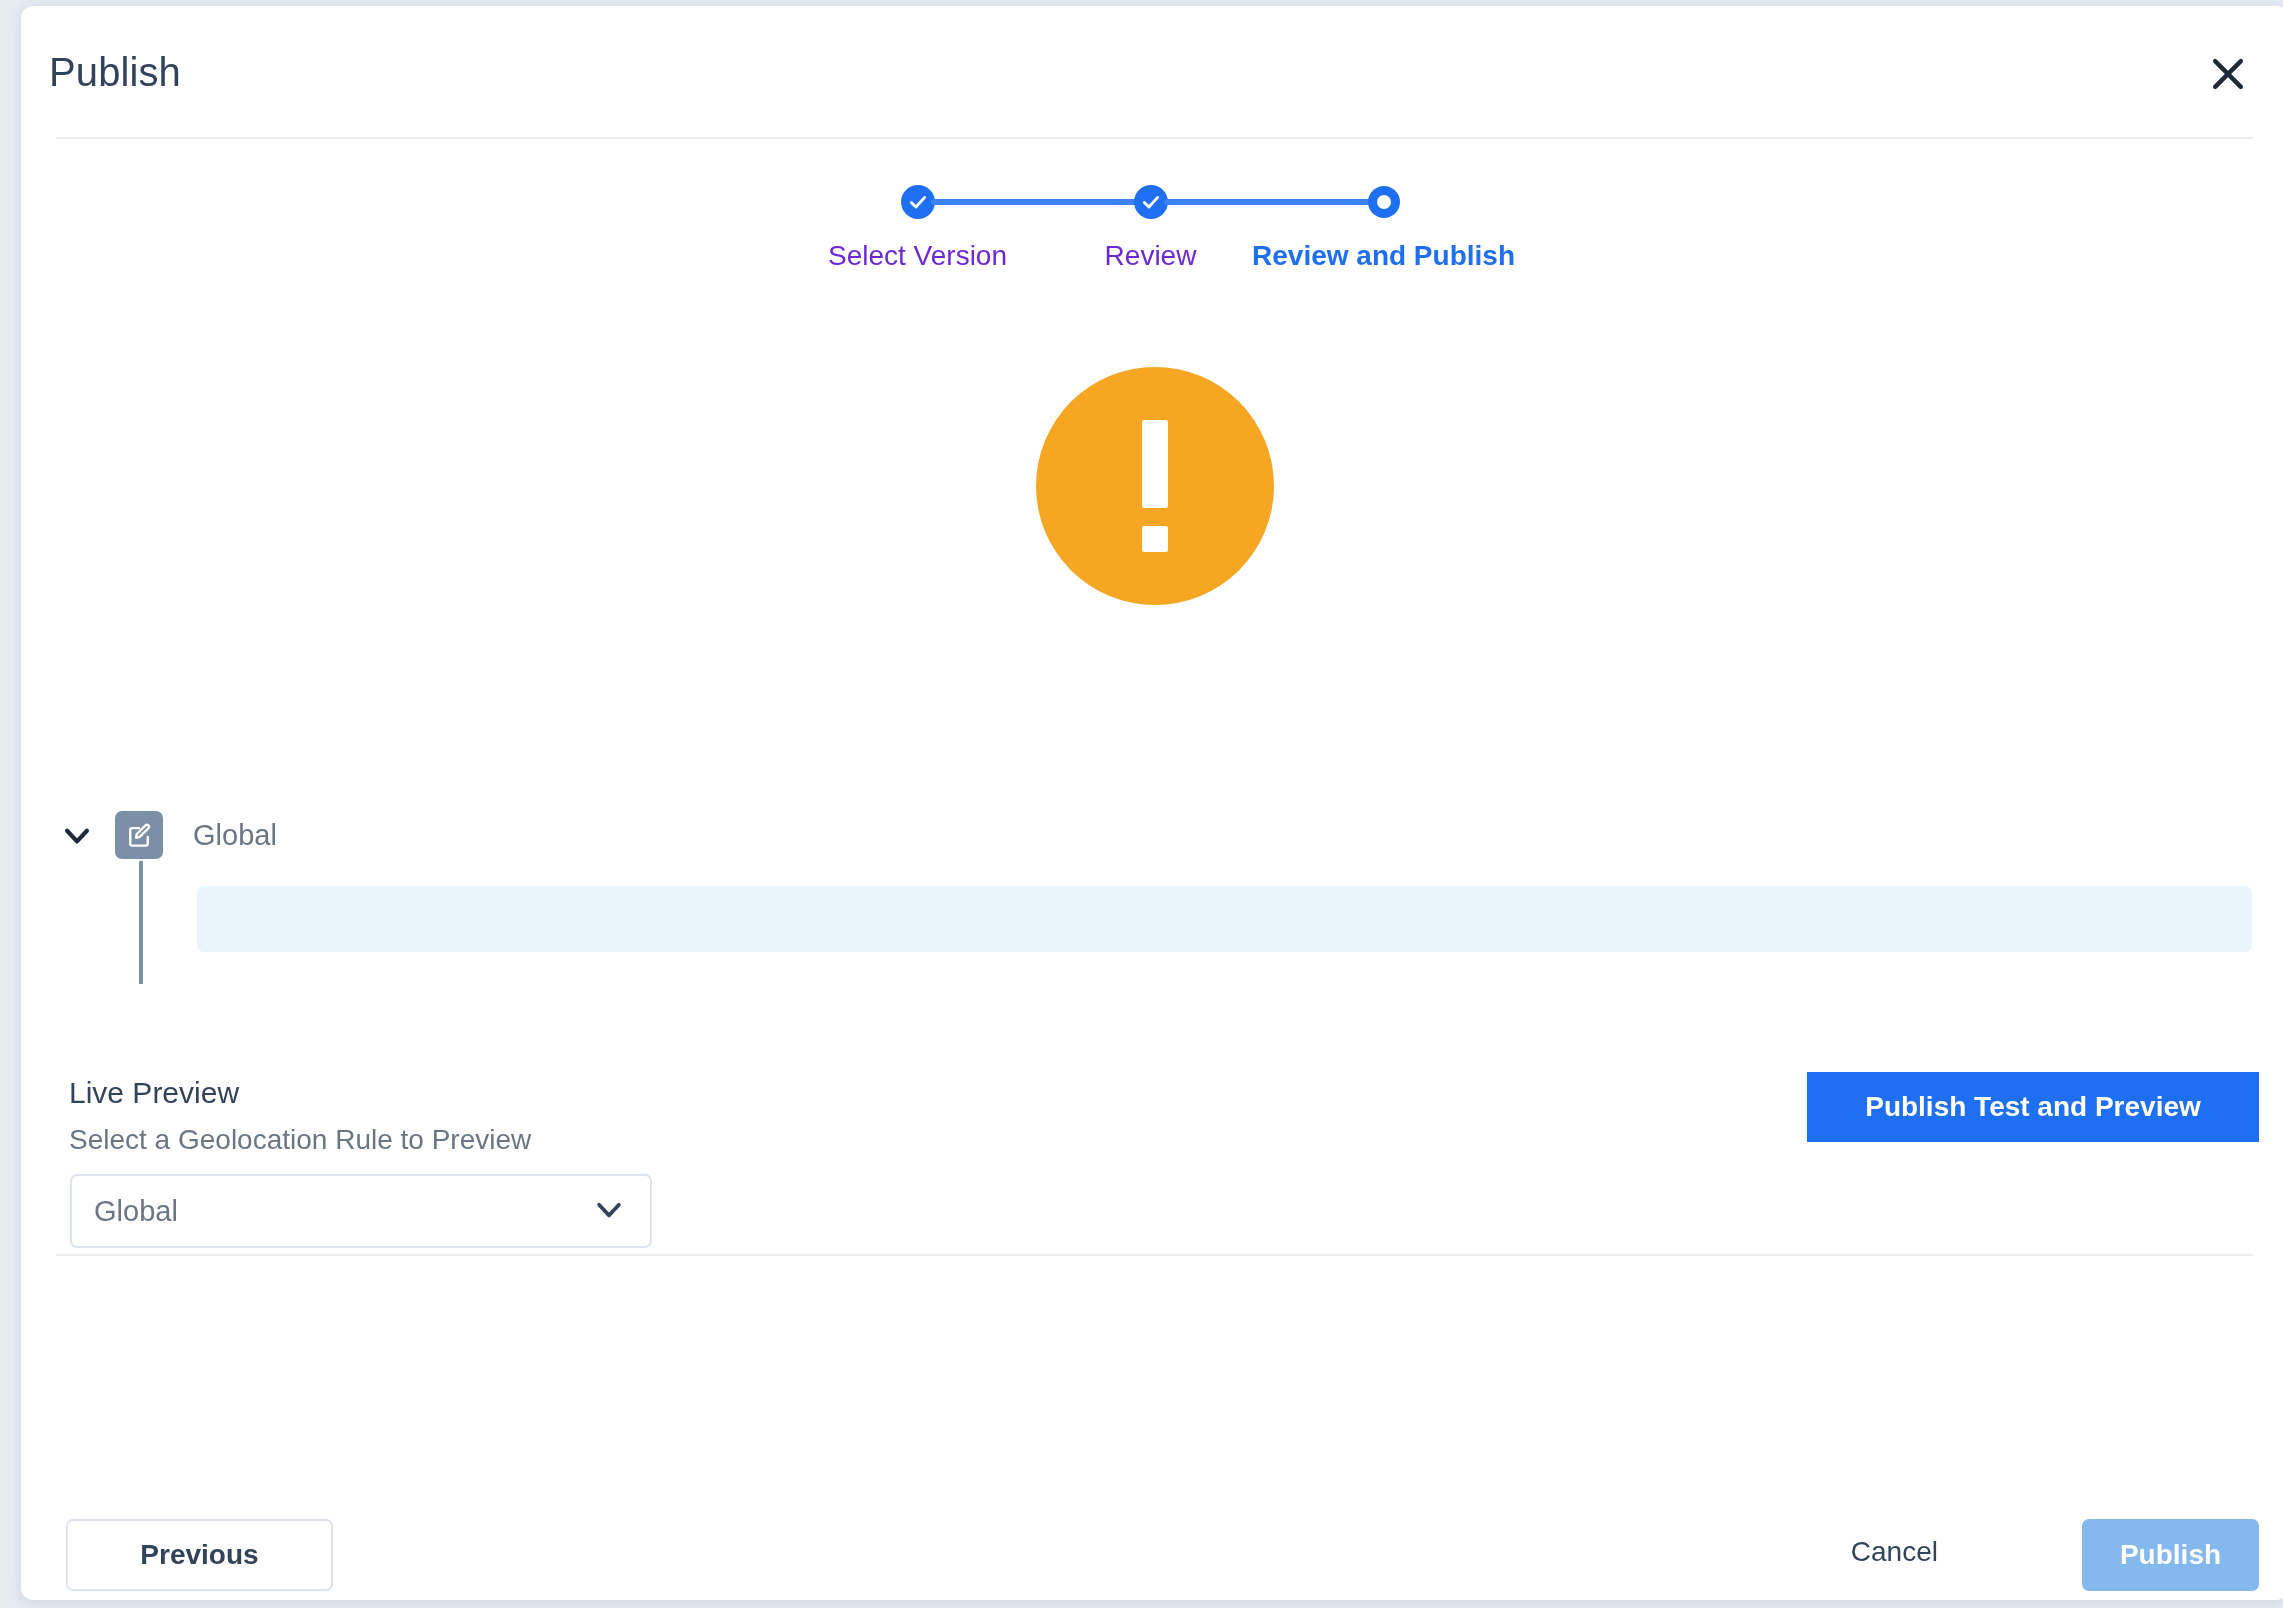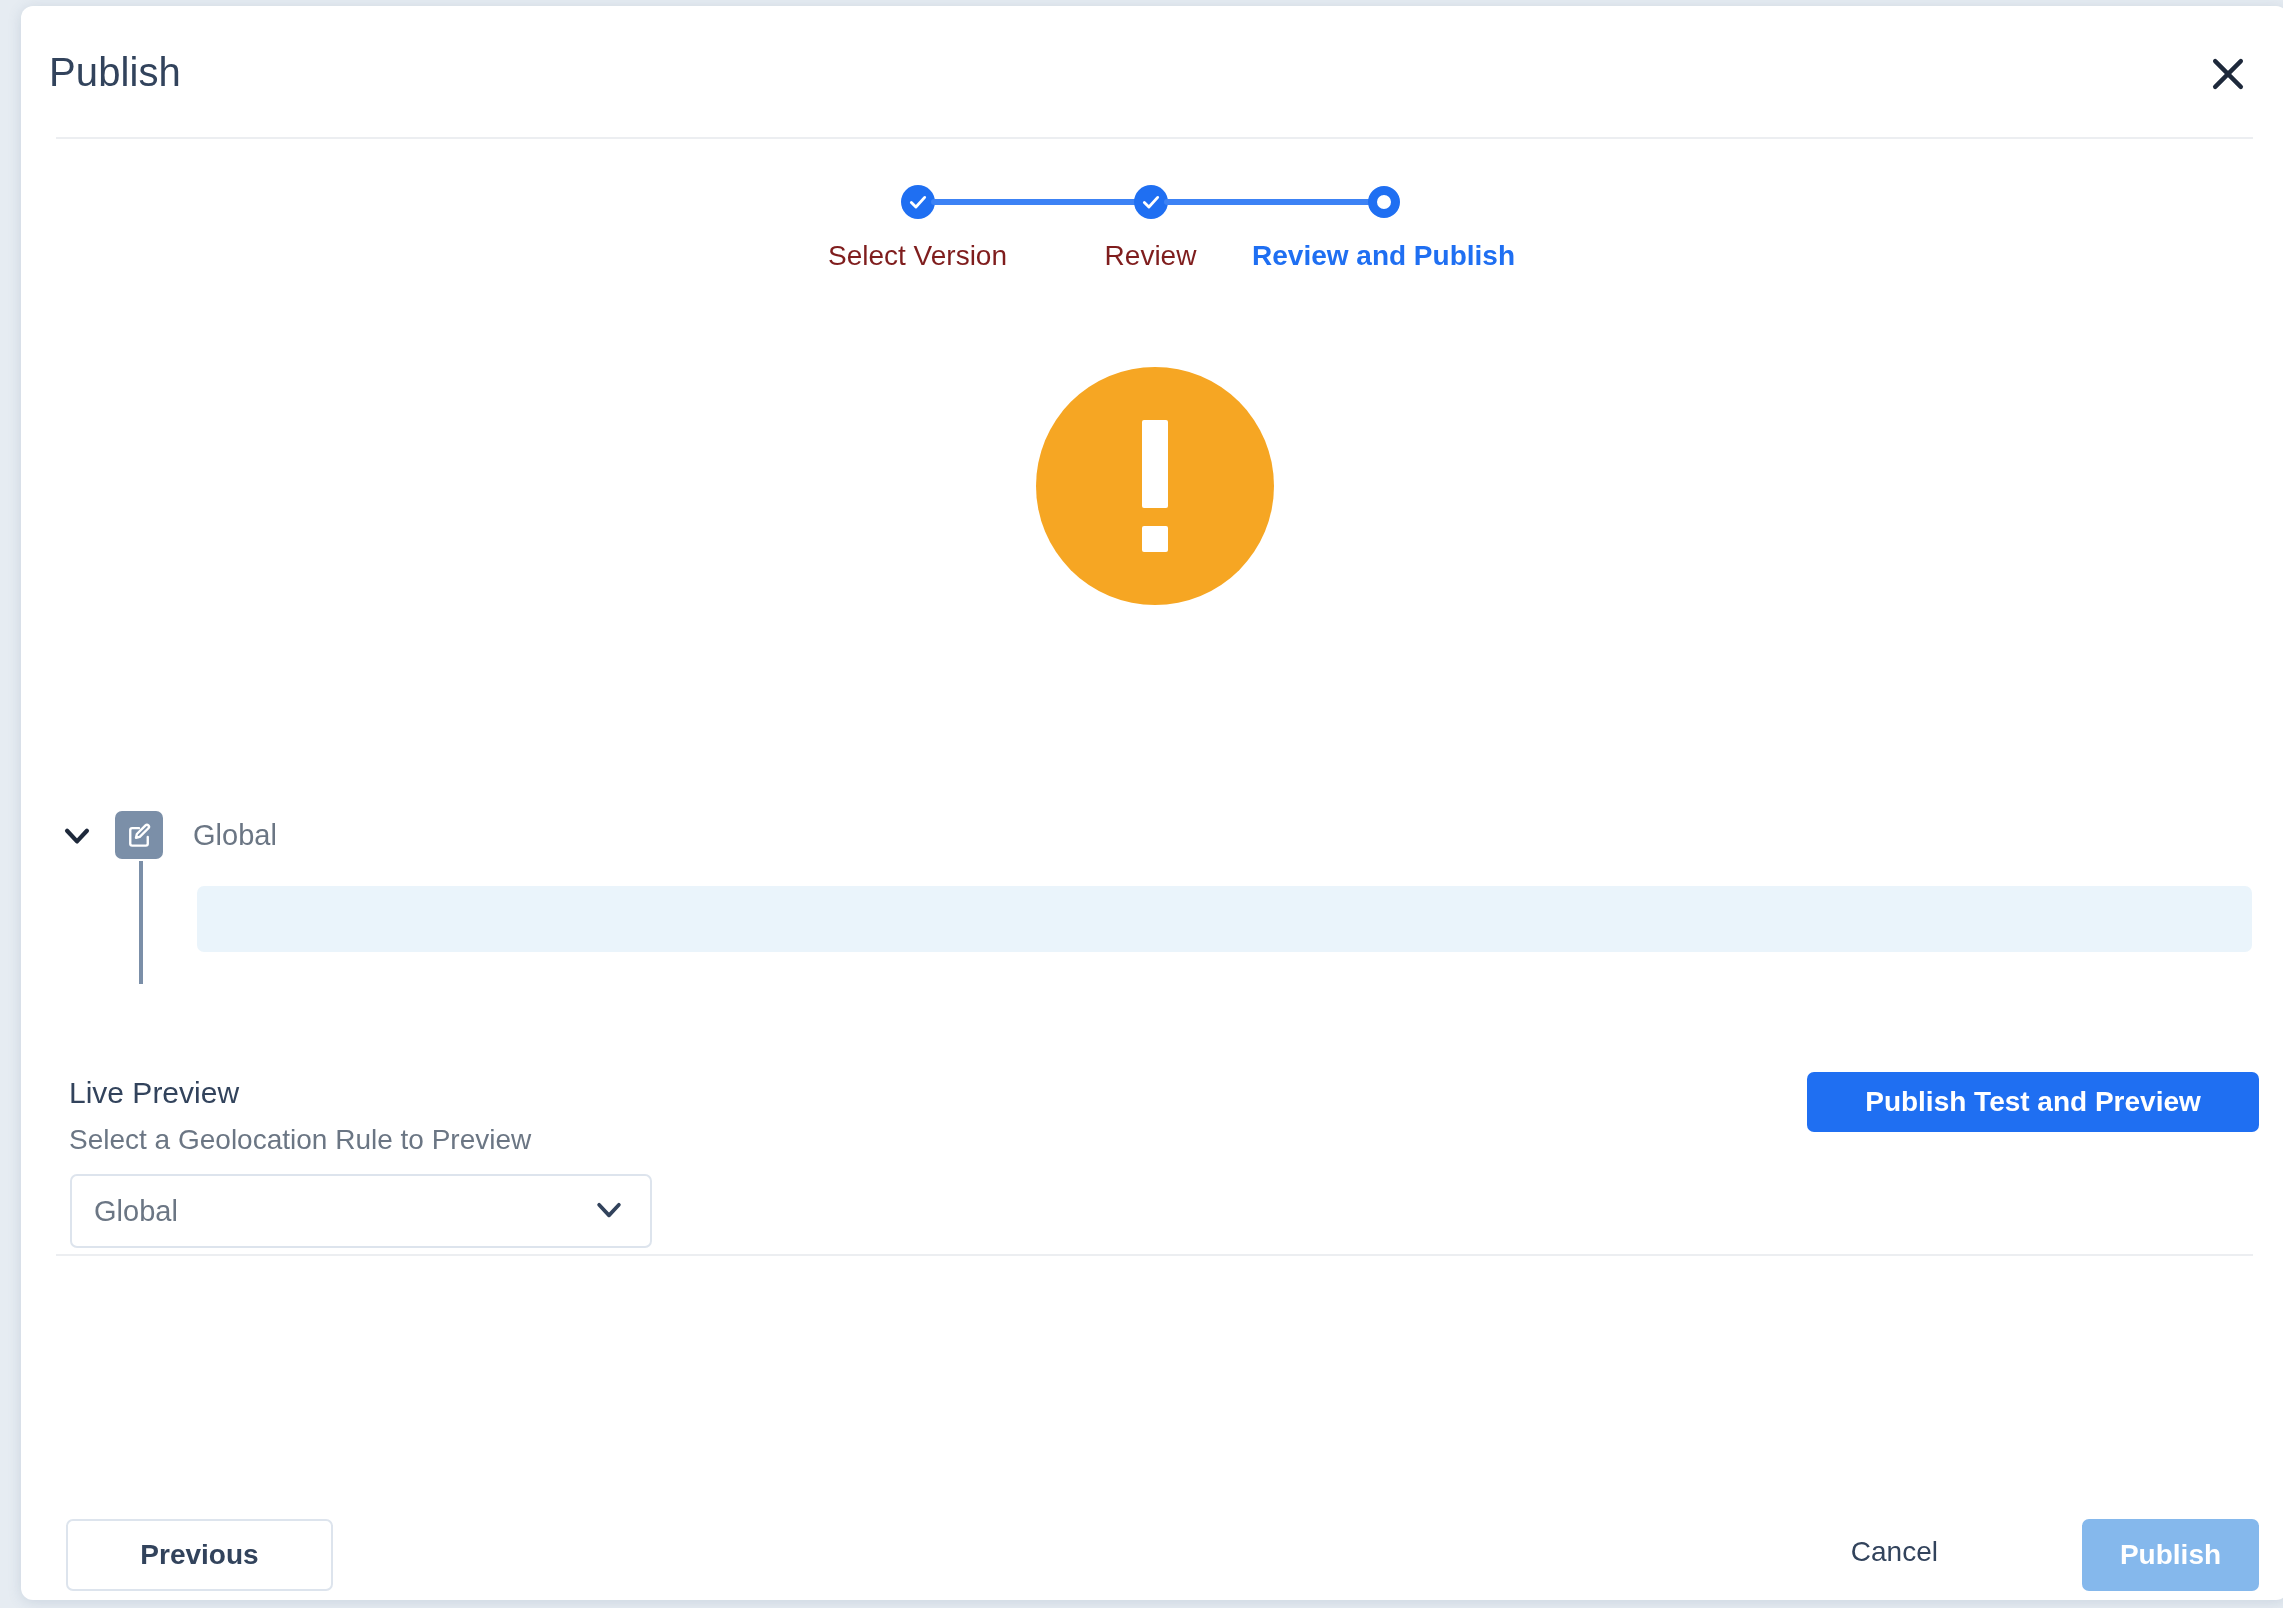--- a/index.html
+++ b/index.html
@@ -91,21 +91,21 @@
   }
   .circle-current {
     width: 32px; height: 32px;
     border-radius: 50%;
     background: #ffffff;
     border: 9px solid #1f6ff2;
   }
   .step-label {
     margin-top: 20px;
     font-size: 28px;
-    color: #7f1d1d;
+    color: #6d28d9;
     white-space: nowrap;
   }
   .step-label.active {
     color: #1f6ff2;
     font-weight: bold;
   }
   .connector {
     height: 36px;
     display: flex;
     align-items: center;
@@ -238,24 +238,24 @@
     cursor: pointer;
   }
   .lp-select-value {
     font-size: 29px;
     color: #6b7684;
   }
 
   .publish-test-btn {
     position: absolute;
     left: 1786px; top: 1066px;
-    width: 452px; height: 60px;
+    width: 452px; height: 70px;
     background: #1f6ff2;
     border: none;
-    border-radius: 7px;
+    border-radius: 0;
     color: #ffffff;
     font-family: "Liberation Sans", sans-serif;
     font-size: 28px;
     font-weight: bold;
     cursor: pointer;
   }
 
   
   .btn-previous {
     position: absolute;

